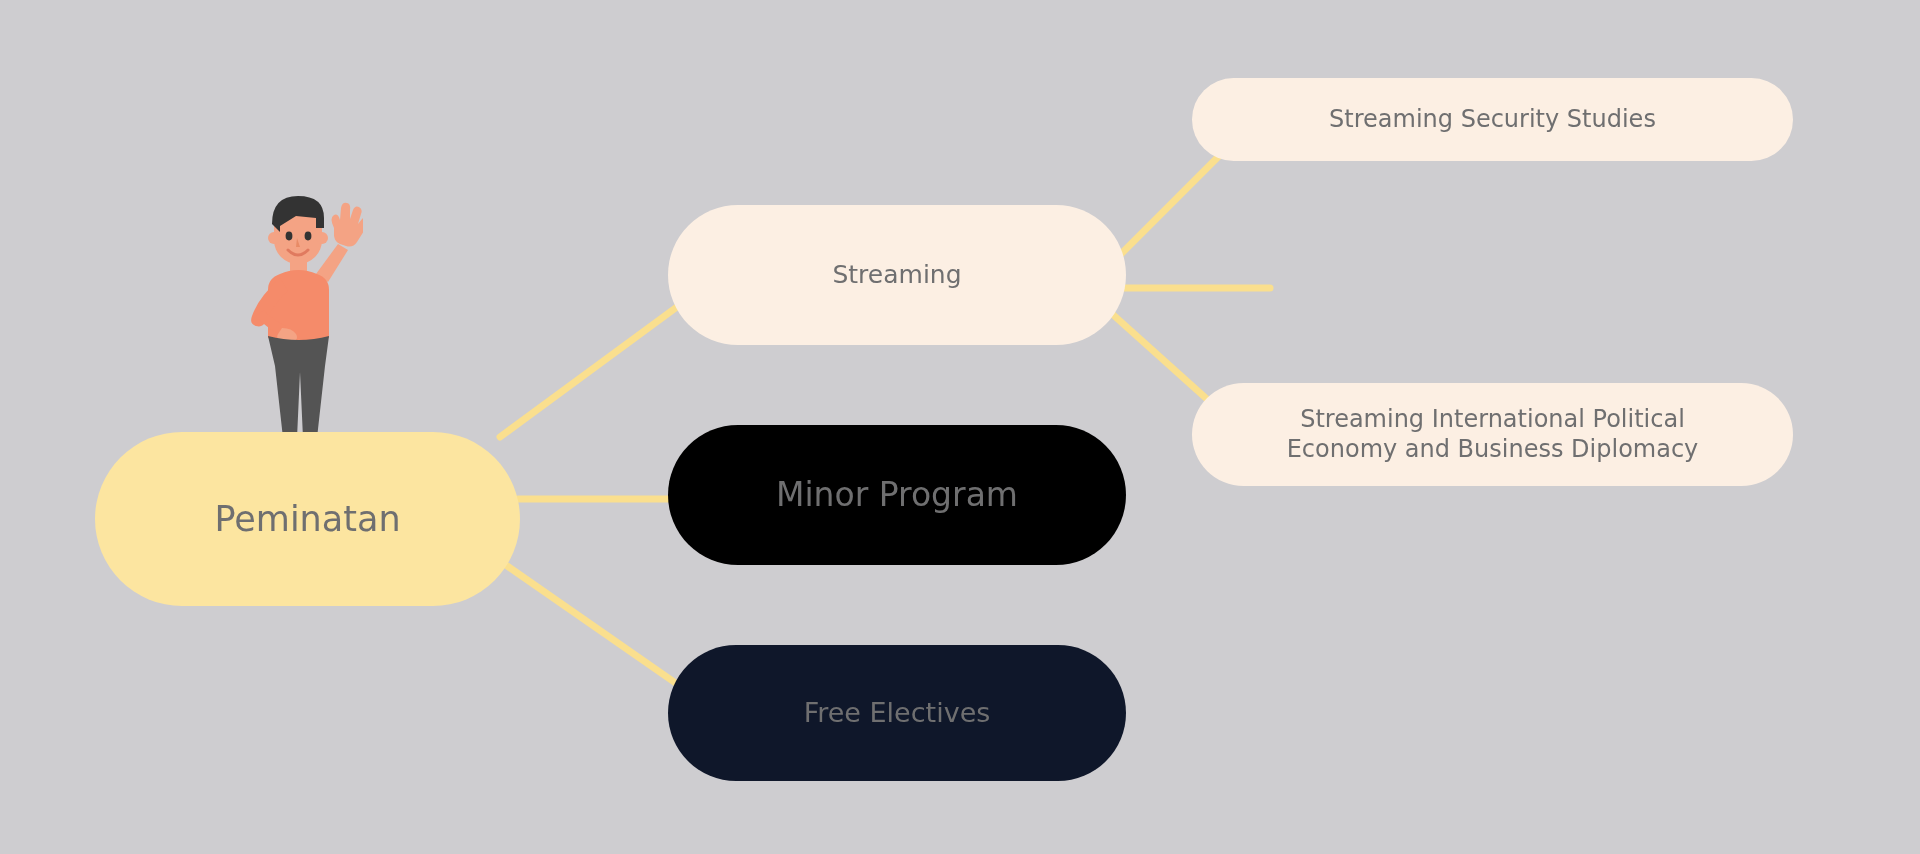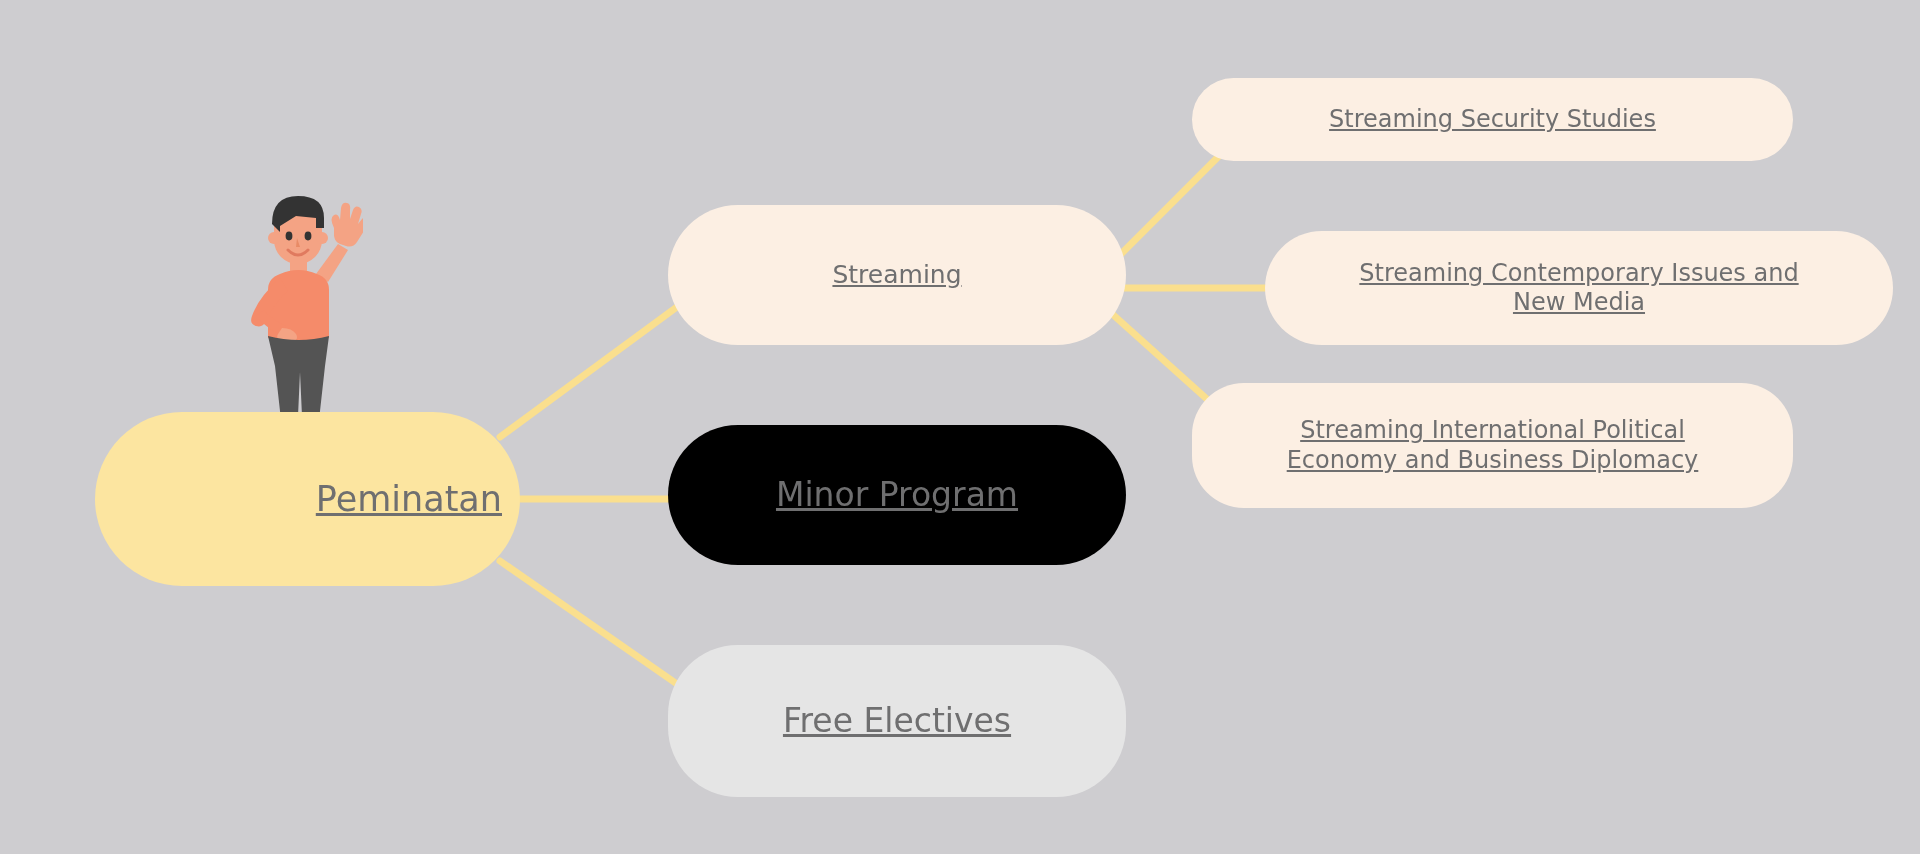--- a/index.html
+++ b/index.html
@@ -33,33 +33,31 @@
     align-items: center;
     justify-content: center;
     text-align: center;
     color: #6f6f70;
     line-height: 1.22;
   }
   .node-label {
     display: block;
     padding: 0 18px;
     white-space: pre-line;
-    text-decoration: underline;
   }
 
   
   #node-root {
     left: 95px;
-    top: 412px;
+    top: 432px;
     width: 425px;
     height: 174px;
     background: #fce5a0;
     border-radius: 87px;
     font-size: 35px;
-    justify-content: flex-end;
   }
 
   
   #node-streaming {
     left: 668px;
     top: 205px;
     width: 458px;
     height: 140px;
     background: #fcefe3;
     border-radius: 70px;
@@ -71,24 +69,24 @@
     width: 458px;
     height: 140px;
     background: #000000;
     border-radius: 70px;
     font-size: 33px;
   }
   #node-free-electives {
     left: 668px;
     top: 645px;
     width: 458px;
-    height: 152px;
-    background: #e5e5e5;
+    height: 136px;
+    background: #0f172a;
     border-radius: 70px;
-    font-size: 33px;
+    font-size: 27px;
   }
 
   
   .leaf {
     background: #fcefe3;
     font-size: 24px;
   }
   #node-leaf-security {
     left: 1192px;
     top: 78px;
@@ -100,21 +98,21 @@
     left: 1265px;
     top: 231px;
     width: 628px;
     height: 114px;
     border-radius: 57px;
   }
   #node-leaf-ipe {
     left: 1192px;
     top: 383px;
     width: 601px;
-    height: 125px;
+    height: 103px;
     border-radius: 52px;
   }
 
   
   #character-illustration {
     position: absolute;
     left: 238px;
     top: 186px;
     width: 125px;
     height: 266px;
@@ -186,23 +184,19 @@
   </div>
 
   <div class="node" id="node-free-electives">
     <span class="node-label">Free Electives</span>
   </div>
 
   <div class="node leaf" id="node-leaf-security">
     <span class="node-label">Streaming Security Studies</span>
   </div>
 
-  <div class="node leaf" id="node-leaf-contemporary">
-    <span class="node-label">Streaming Contemporary Issues and
-New Media</span>
-  </div>
 
   <div class="node leaf" id="node-leaf-ipe">
     <span class="node-label">Streaming International Political
 Economy and Business Diplomacy</span>
   </div>
 
 </div>
 
 </body></html>

